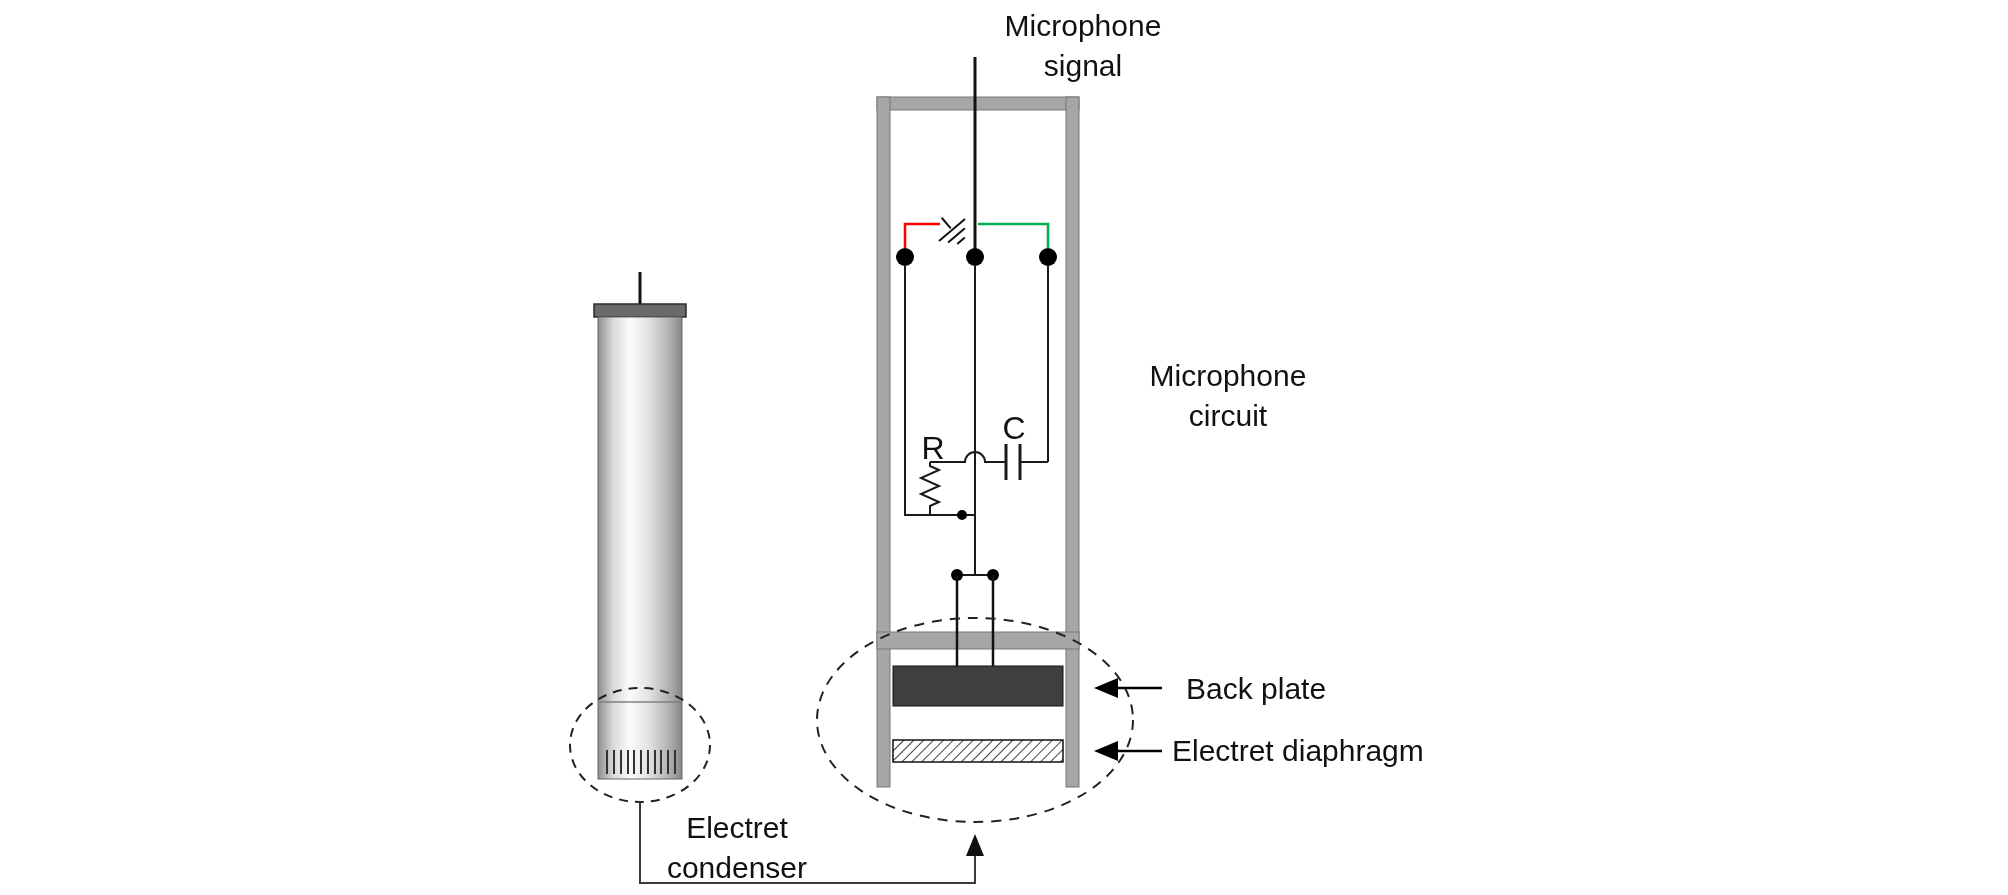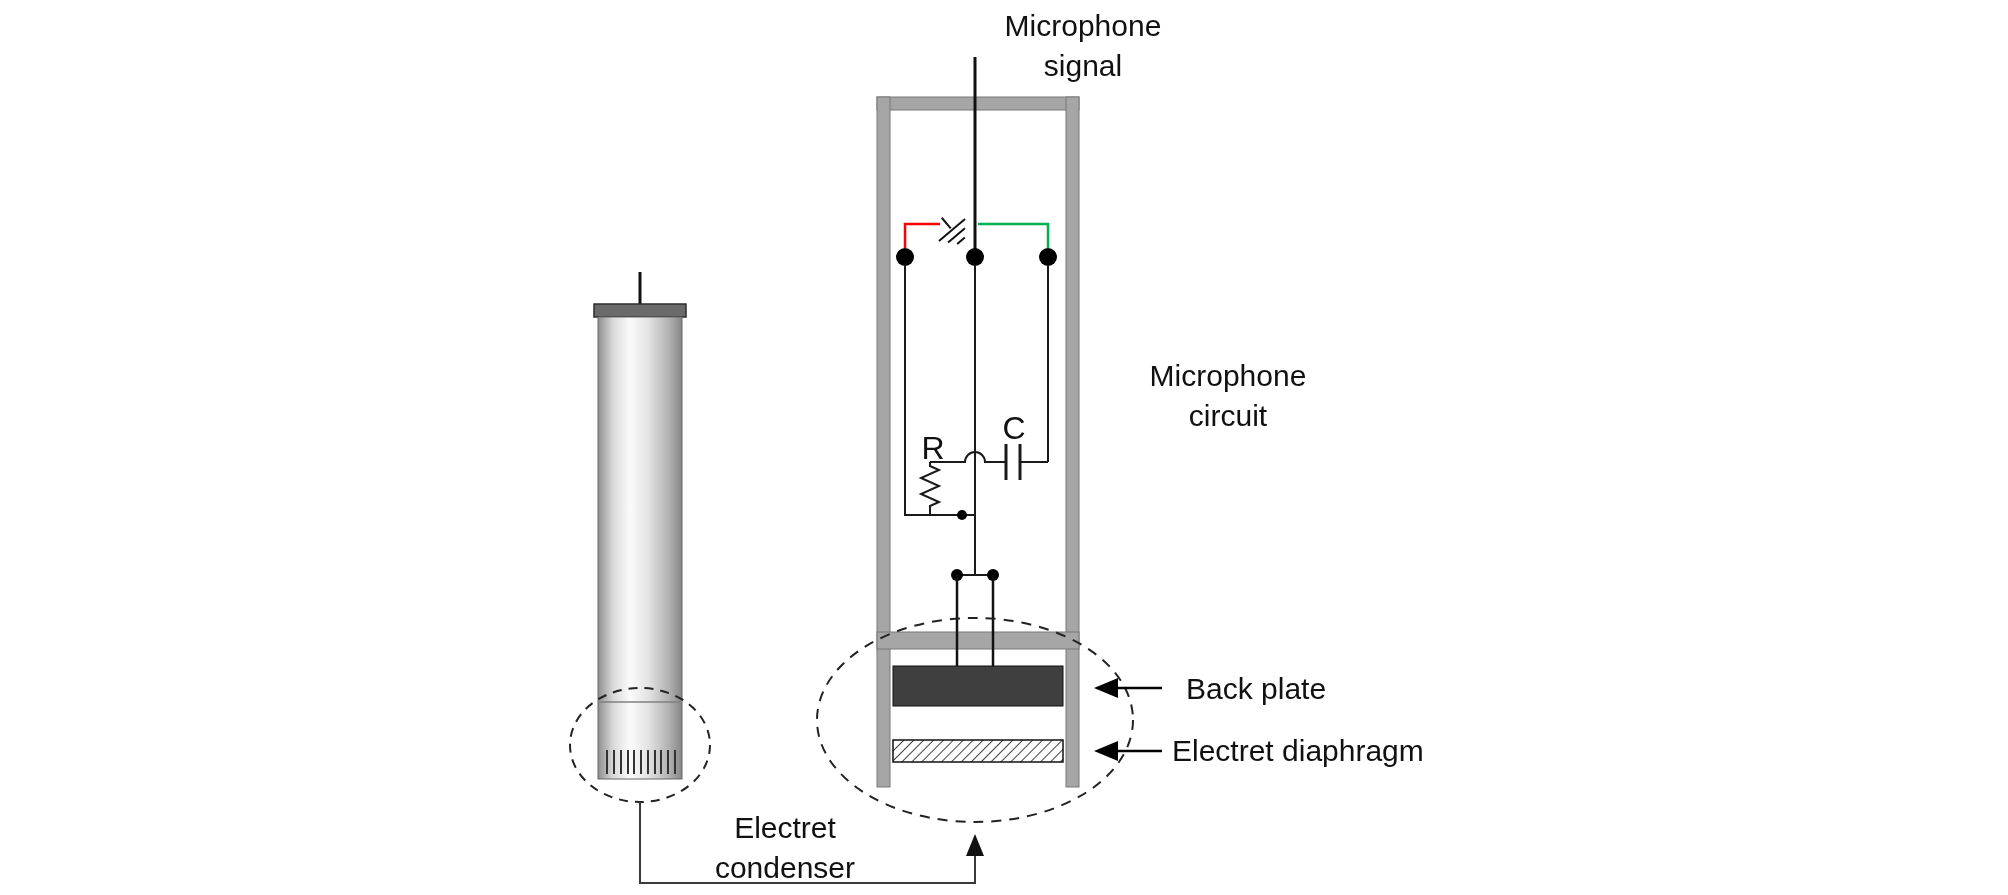--- a/index.html
+++ b/index.html
@@ -147,16 +147,16 @@
 circuit</div>
 
   <div class="label symbol" style="left:903px; top:428px; width:60px;">R</div>
 
   <div class="label symbol" style="left:984px; top:408px; width:60px;">C</div>
 
   <div class="label left-align" style="left:1172px; top:669px; width:320px;margin-left:14px;">Back plate</div>
 
   <div class="label left-align" style="left:1172px; top:731px; width:360px;">Electret diaphragm</div>
 
-  <div class="label" style="left:655px; top:808px; width:260px;">Electret
+  <div class="label" style="left:607px; top:808px; width:260px;">Electret
 condenser</div>
 
 </div>
 
 </body></html>

